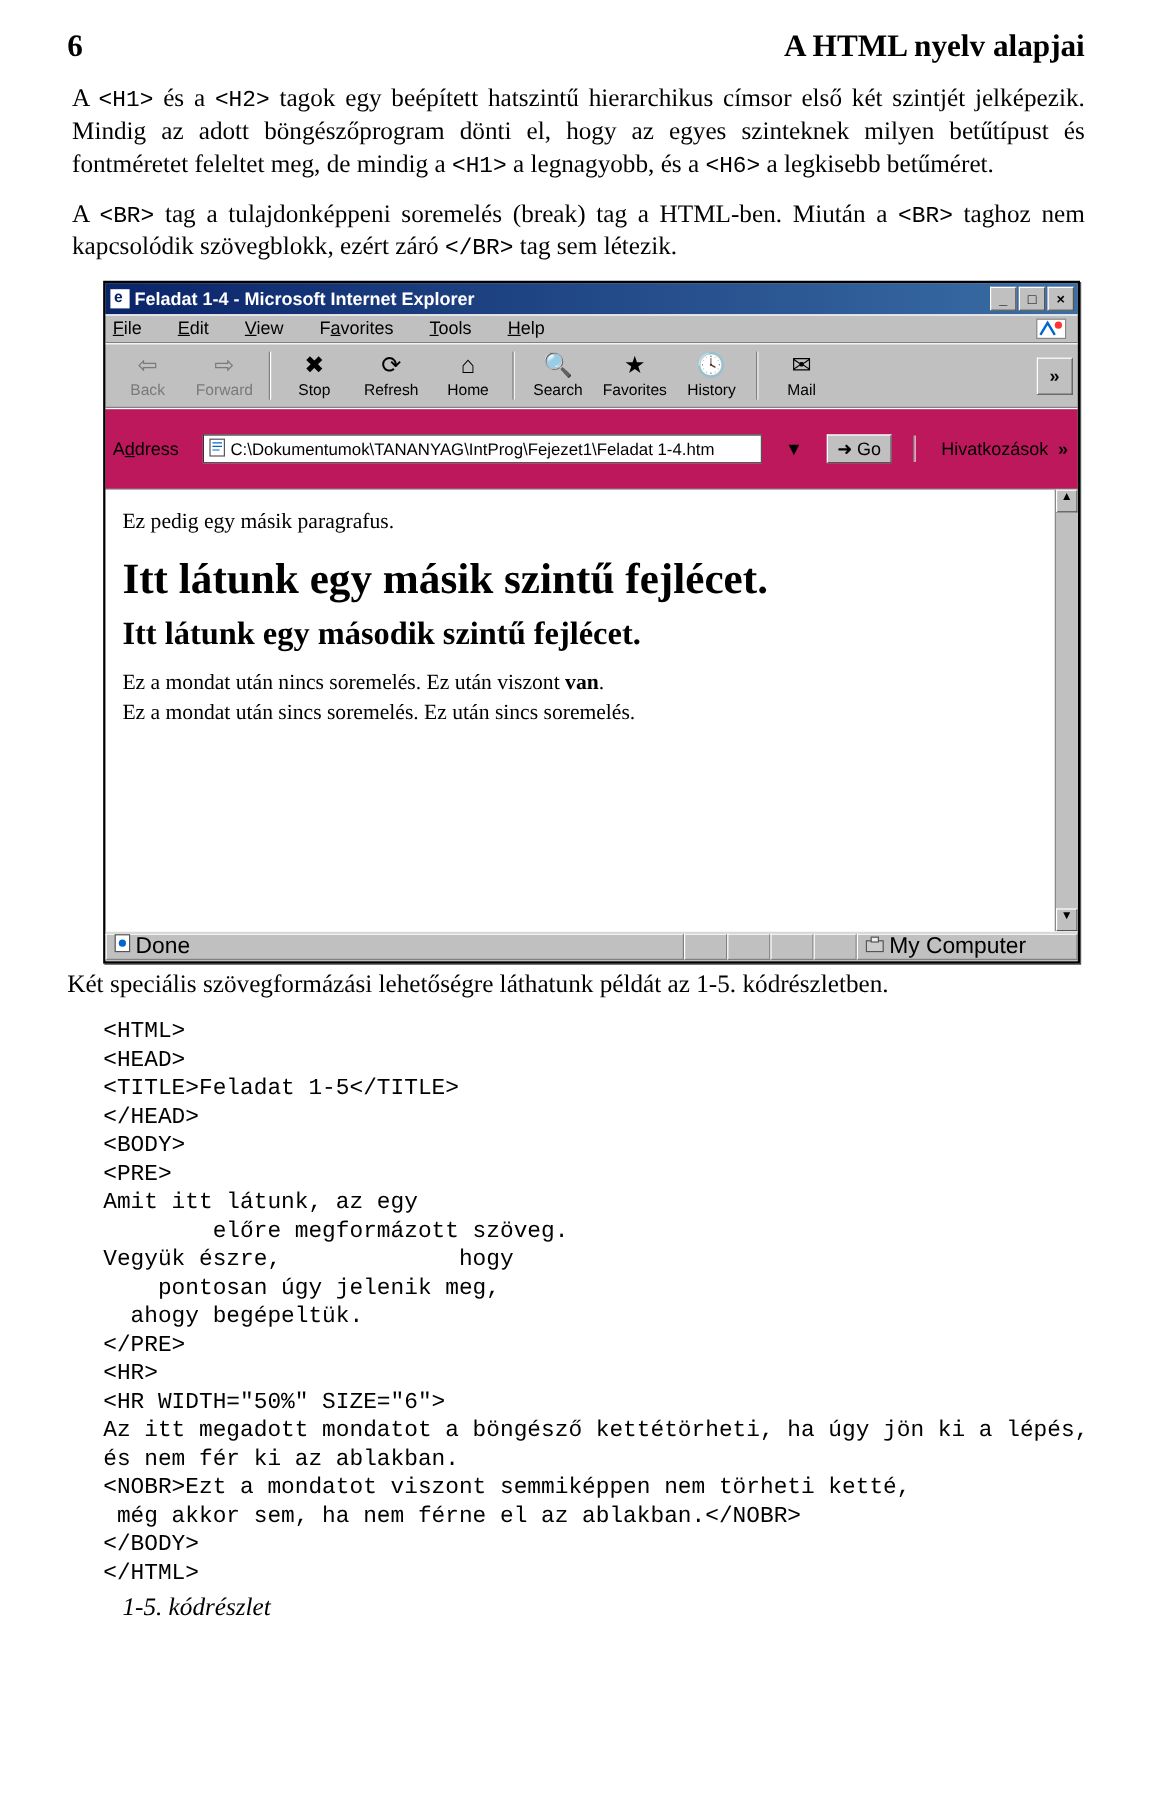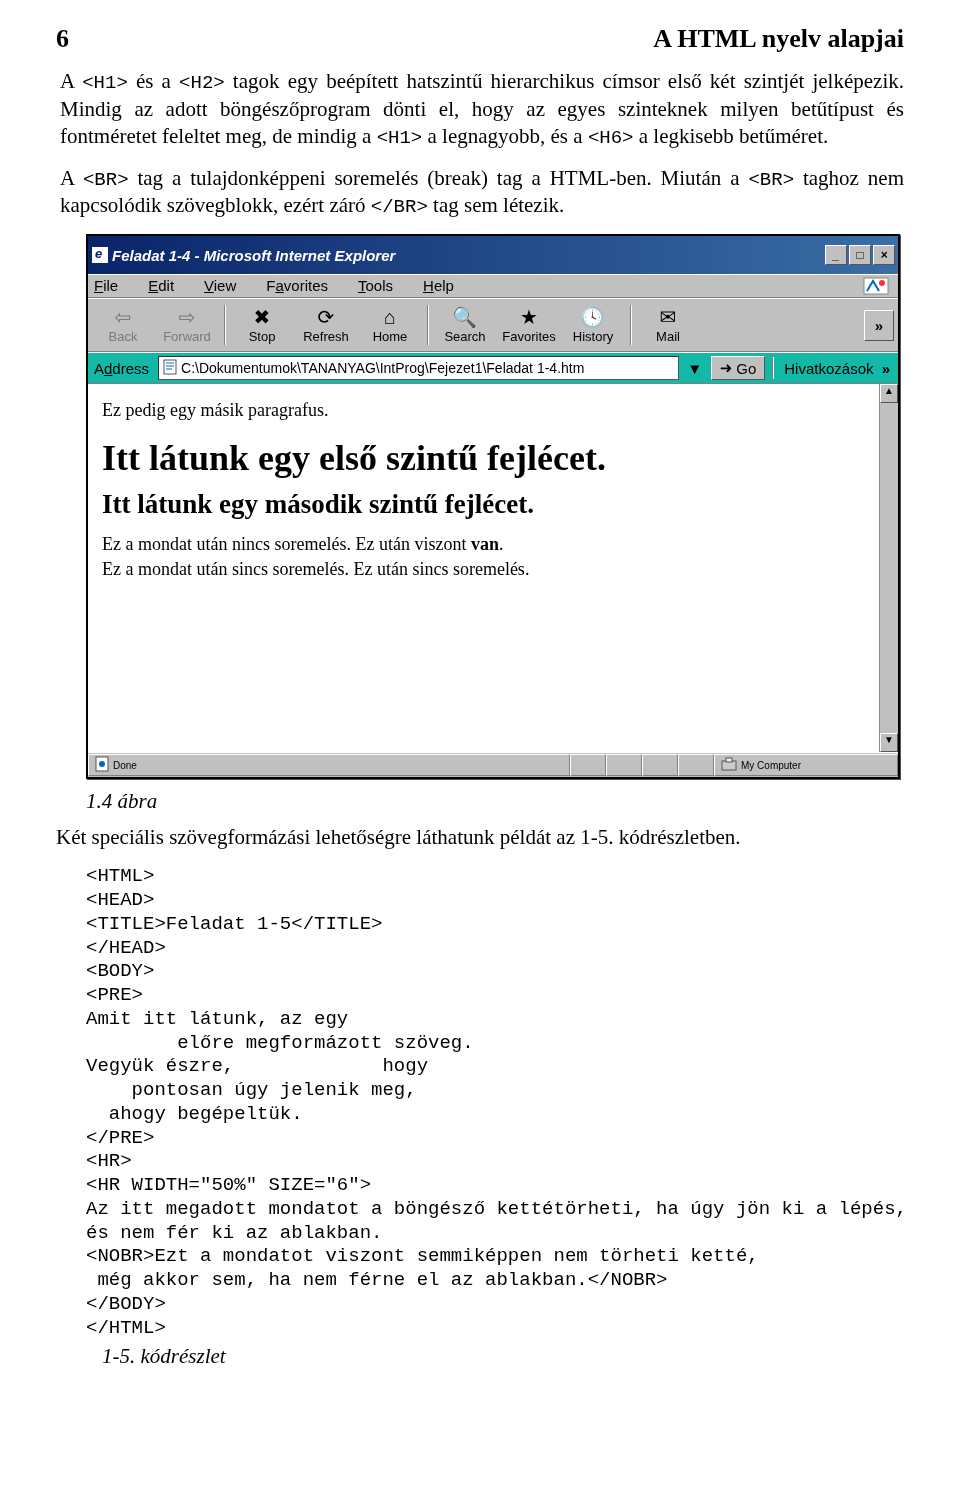--- a/index.html
+++ b/index.html
@@ -55,26 +55,25 @@
     margin: 6px 0 4px 30px;
     width: 810px;
     background: #bfbfbf;
     font-family: Tahoma, Arial, sans-serif;
     font-size: 15px;
     box-shadow: 1px 1px 0 #555;
   }
   .ie-title {
     background: linear-gradient(to right, #0a246a, #3a6ea5);
     color: #fff;
-    height: 38px;
+    height: 26px;
     display: flex;
     align-items: center;
     padding: 0 3px 0 4px;
     font-weight: bold;
-    font-style: italic;
   }
   .ie-title-text { flex: 1; display:flex; align-items:center; gap:4px;}
   .title-icon {
     width:16px; height:16px; background:#fff; display:inline-block;
     position:relative;
   }
   .title-icon::before{
     content:"e"; color:#0a246a; font-weight:bold; font-size:13px;
     position:absolute; left:3px; top:-1px;
   }
@@ -119,23 +118,23 @@
   .tb-btn.disabled { color:#7a7a7a; }
   .tb-icon { font-size:20px; line-height:1; }
   .tb-label { font-size:13px; margin-top:2px; }
   .tb-sep { width:1px; height:40px; background:#808080; box-shadow:1px 0 0 #fff; margin:0 4px;}
   .tb-more {
     margin-left:auto; font-weight:bold; padding:6px 10px; cursor:pointer;
     border:1px solid #fff; border-right-color:#555; border-bottom-color:#555;
     background:#c0c0c0;
   }
   .ie-address {
-    background: #14b8a6;
-    padding: 3px 4px;
-    display:flex; align-items:center; gap:7px;
+    background: #be185d;
+    padding: 21px 4px;
+    display:flex; align-items:center; gap:18px;
     border-bottom: 1px solid #808080;
     border-top: 1px solid #fff;
   }
   .addr-label { padding:0 2px; }
   .addr-box {
     flex:1; background:#fff; height:22px;
     border:1px solid #555; border-top-color:#333; border-left-color:#333;
     display:flex; align-items:center; padding:0 4px; gap:4px;
     font-size:14px;
   }
@@ -158,21 +157,21 @@
   }
   .sc { height:17px; background:#c0c0c0;
     border:1px solid #fff; border-right-color:#555; border-bottom-color:#555;
     text-align:center; font-size:10px; cursor:pointer;}
   .ie-content p{margin:6px 0 16px 0;}
   .ie-content .h1{font-size:36px; font-weight:bold; margin:14px 0 10px 0;}
   .ie-content .h2{font-size:27px; font-weight:bold; margin:6px 0 14px 0;}
   .ie-content .small{font-size:18px; margin:4px 0;}
   .ie-status {
     background:#c0c0c0; height:24px; display:flex; align-items:center;
-    border-top:1px solid #fff; font-size:10px;
+    border-top:1px solid #fff; font-size:19px;
   }
   .status-cell {
     border:1px solid #808080; border-top-color:#fff; border-left-color:#fff;
     height:20px; display:flex; align-items:center; padding:0 6px; gap:4px;
   }
   .status-left{flex:1;}
   .spacer-cells{display:flex;}
   .spacer-cells .status-cell{width:22px;}
 </style>
 </head>
@@ -279,21 +278,21 @@
         <span>Go</span>
       </span>
       <div style="width:1px;height:22px;background:#808080;box-shadow:1px 0 0 #fff;"></div>
       <span class="links-btn">
         <span>Hivatkozások</span>
         <span style="font-weight:bold;margin-left:4px;">»</span>
       </span>
     </div>
     <div class="ie-content">
       <p>Ez pedig egy másik paragrafus.</p>
-      <div class="h1">Itt látunk egy első szintű fejlécet.</div>
+      <div class="h1">Itt látunk egy másik szintű fejlécet.</div>
       <div class="h2">Itt látunk egy második szintű fejlécet.</div>
       <div class="small">
         <span>Ez a mondat után nincs soremelés. Ez után viszont </span><b>van</b>.
       </div>
       <div class="small">Ez a mondat után sincs soremelés. Ez után sincs soremelés.</div>
       <div class="ie-scroll">
         <div class="sc">▲</div>
         <div class="sc">▼</div>
       </div>
     </div>
@@ -318,21 +317,20 @@
           <svg width="16" height="14">
               <rect x="1" y="4" width="14" height="9" fill="#ccc" stroke="#555"></rect>
               <rect x="5" y="1" width="6" height="4" fill="#eee" stroke="#555"></rect>
             </svg>
         </span>
         <span>My Computer</span>
       </div>
     </div>
   </div>
 
-  <div class="caption">1.4 ábra</div>
 
   <p class="body-text" style="margin-left:0;">Két speciális szövegformázási lehetőségre láthatunk példát az 1-5. kódrészletben.</p>
 
   <div class="codeblock">&lt;HTML&gt;
 &lt;HEAD&gt;
 &lt;TITLE&gt;Feladat 1-5&lt;/TITLE&gt;
 &lt;/HEAD&gt;
 &lt;BODY&gt;
 &lt;PRE&gt;
 Amit itt látunk, az egy

